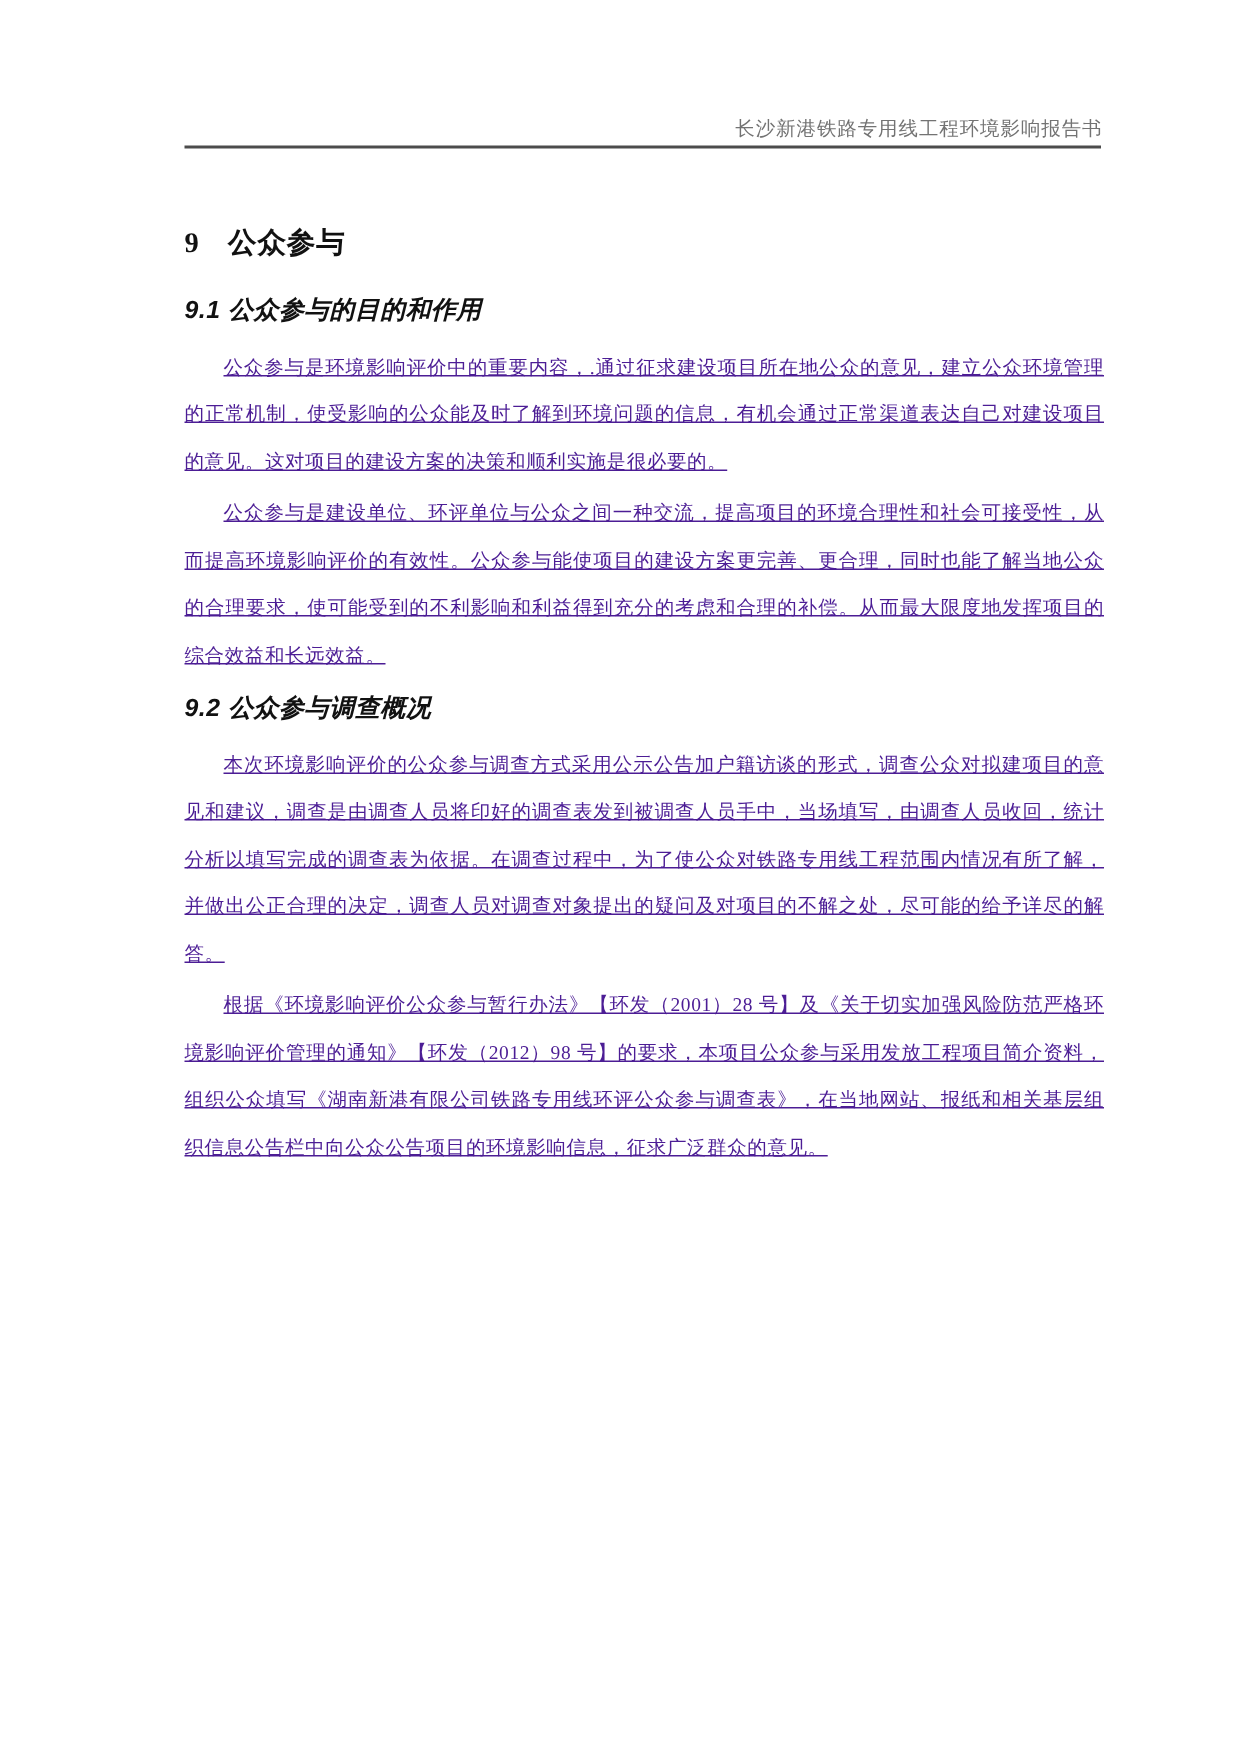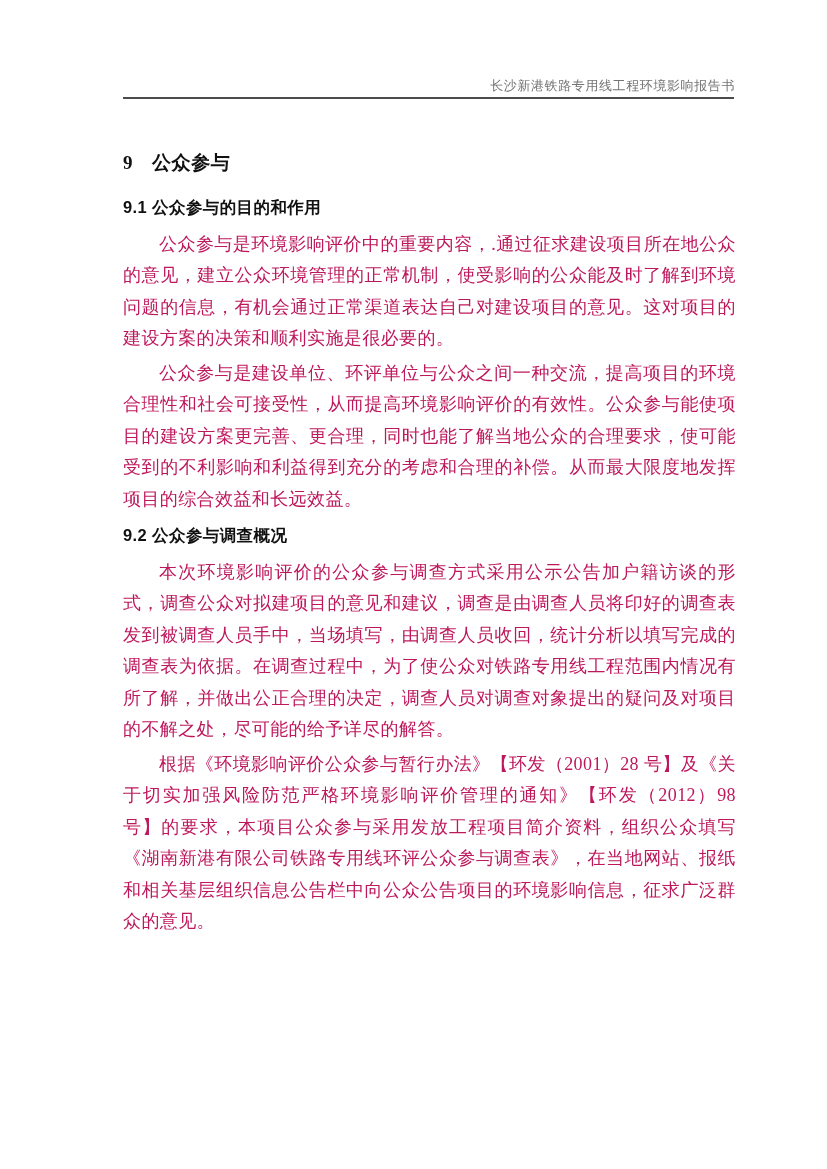--- a/index.html
+++ b/index.html
@@ -59,30 +59,32 @@
     font-weight: bold;
   }
   .section-heading {
     font-family: "Liberation Sans", "DejaVu Sans", sans-serif;
     font-size: 16.5px;
     font-weight: bold;
     color: #111111;
     line-height: 31.5px;
     letter-spacing: 0.4px;
     margin: 5px 0 5px 0;
+    font-style: italic;
   }
   .para {
-    font-size: 18px;
+    font-size: 13px;
     line-height: 31.5px;
     letter-spacing: 0.4px;
     text-align: justify;
     text-justify: inter-ideograph;
     text-indent: 2em;
-    color: #be185d;
+    color: #4c1d95;
     margin: 0 0 3px 0;
+    text-decoration: underline;
   }
   
   .footer {
     position: absolute;
     top: 1054px;
     left: 123px;
     width: 612px;
     text-align: center;
     font-size: 13.5px;
     letter-spacing: 0.5px;

